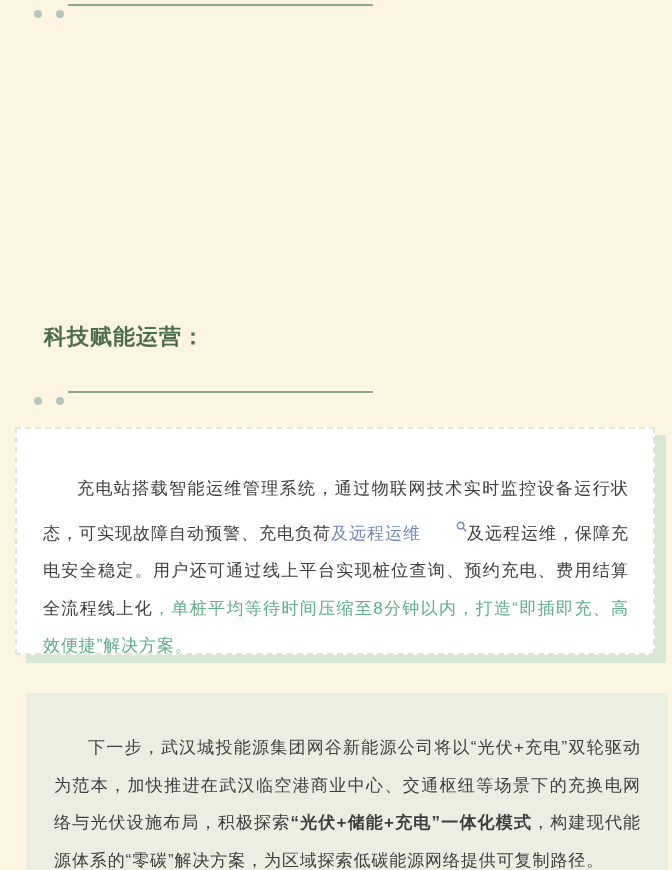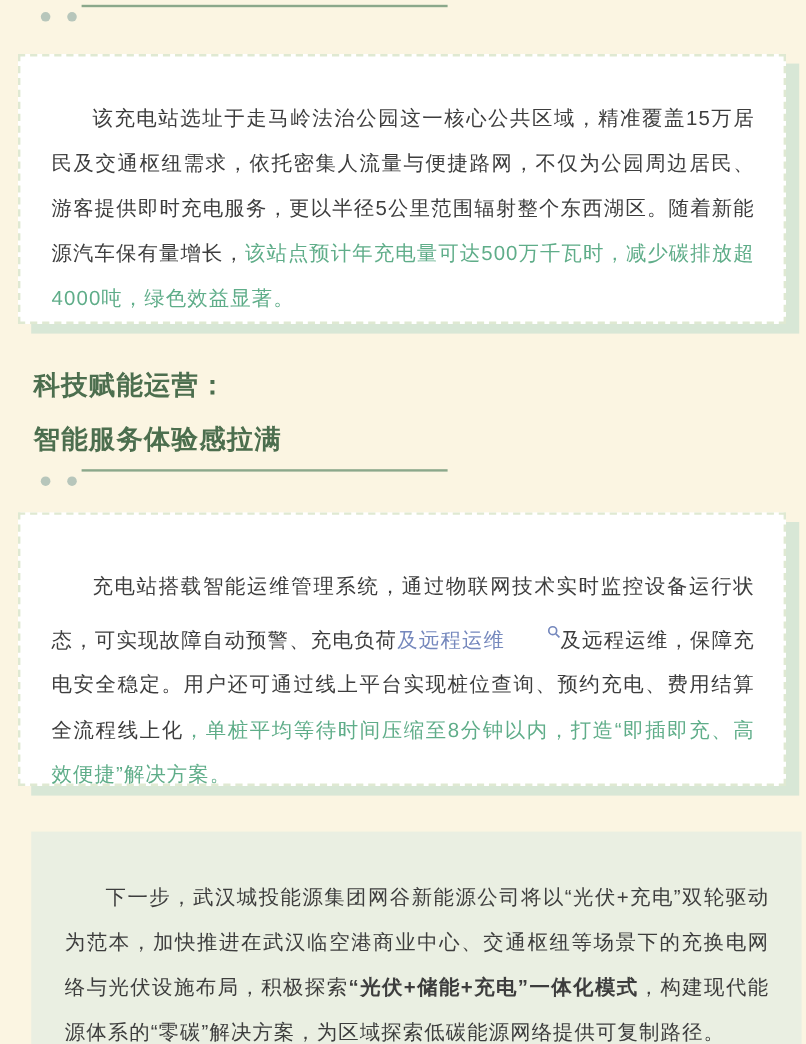--- a/index.html
+++ b/index.html
@@ -55,21 +55,21 @@
   }
   .green  { color: var(--accent-green, #5FAD89); }
   .link   { color: var(--link-blue, #7588BD); text-decoration: none; cursor: pointer; }
   .sup-icon { display: inline-block; vertical-align: 7px; margin-left: 1px; }
   .sup-icon svg { display: inline-block; }
   .bold { font-weight: 700; color: inherit; }
 
   
   .heading {
     position: absolute; left: 28px; top: 298px;
-    margin: 0;
+    margin: 16px;
     font-size: 22px;
     line-height: 45px;
     font-weight: 700;
     letter-spacing: 1px;
     color: var(--heading-green, #4C6E4E);
   }
   .heading .h-line { display: block; }
 
   
   .block {
@@ -85,27 +85,23 @@
 <body>
 
 <div class="page">
 
   <div class="motif motif-top">
     <span class="dot d1"></span>
     <span class="dot d2"></span>
     <span class="line"></span>
   </div>
 
-  <section class="card card-1">
-    <p class="para"><span>该充电站选址于走马岭法治公园这一核心公共区域，精准覆盖15万居民及交通枢纽需求，依托密集人流量与便捷路网，不仅为公园周边居民、游客提供即时充电服务，更以半径5公里范围辐射整个东西湖区。随着新能源汽车保有量增长，</span><span class="green">该站点预计年充电量可达500万千瓦时，减少碳排放超4000吨，绿色效益显著。</span></p>
-  </section>
 
   <h2 class="heading">
     <span class="h-line">科技赋能运营：</span>
-    <span class="h-line">智能服务体验感拉满</span>
   </h2>
 
   <div class="motif motif-mid">
     <span class="dot d1"></span>
     <span class="dot d2"></span>
     <span class="line"></span>
   </div>
 
   <section class="card card-2">
     <p class="para"><span>充电站搭载智能运维管理系统，通过物联网技术实时监控设备运行状态，可实现故障自动预警、充电负荷</span><a class="link"><span>及远程运维</span><span class="sup-icon"><svg width="11" height="11" viewBox="0 0 11 11" fill="none" stroke="#7588BD" stroke-width="1.4">

